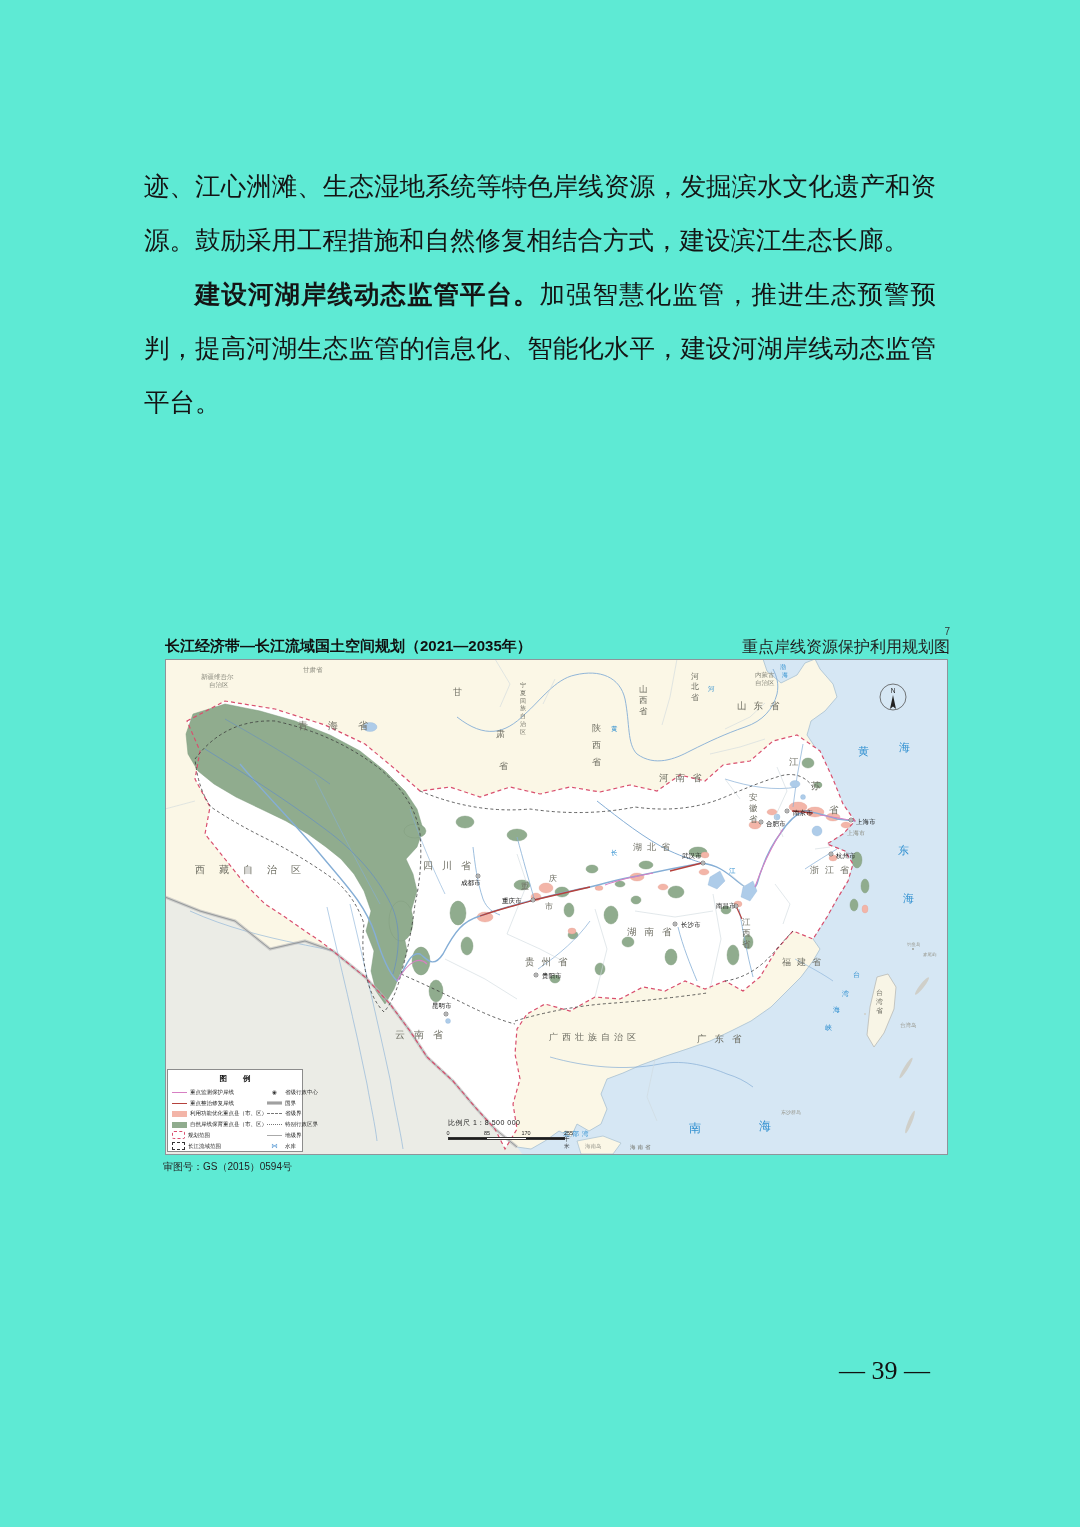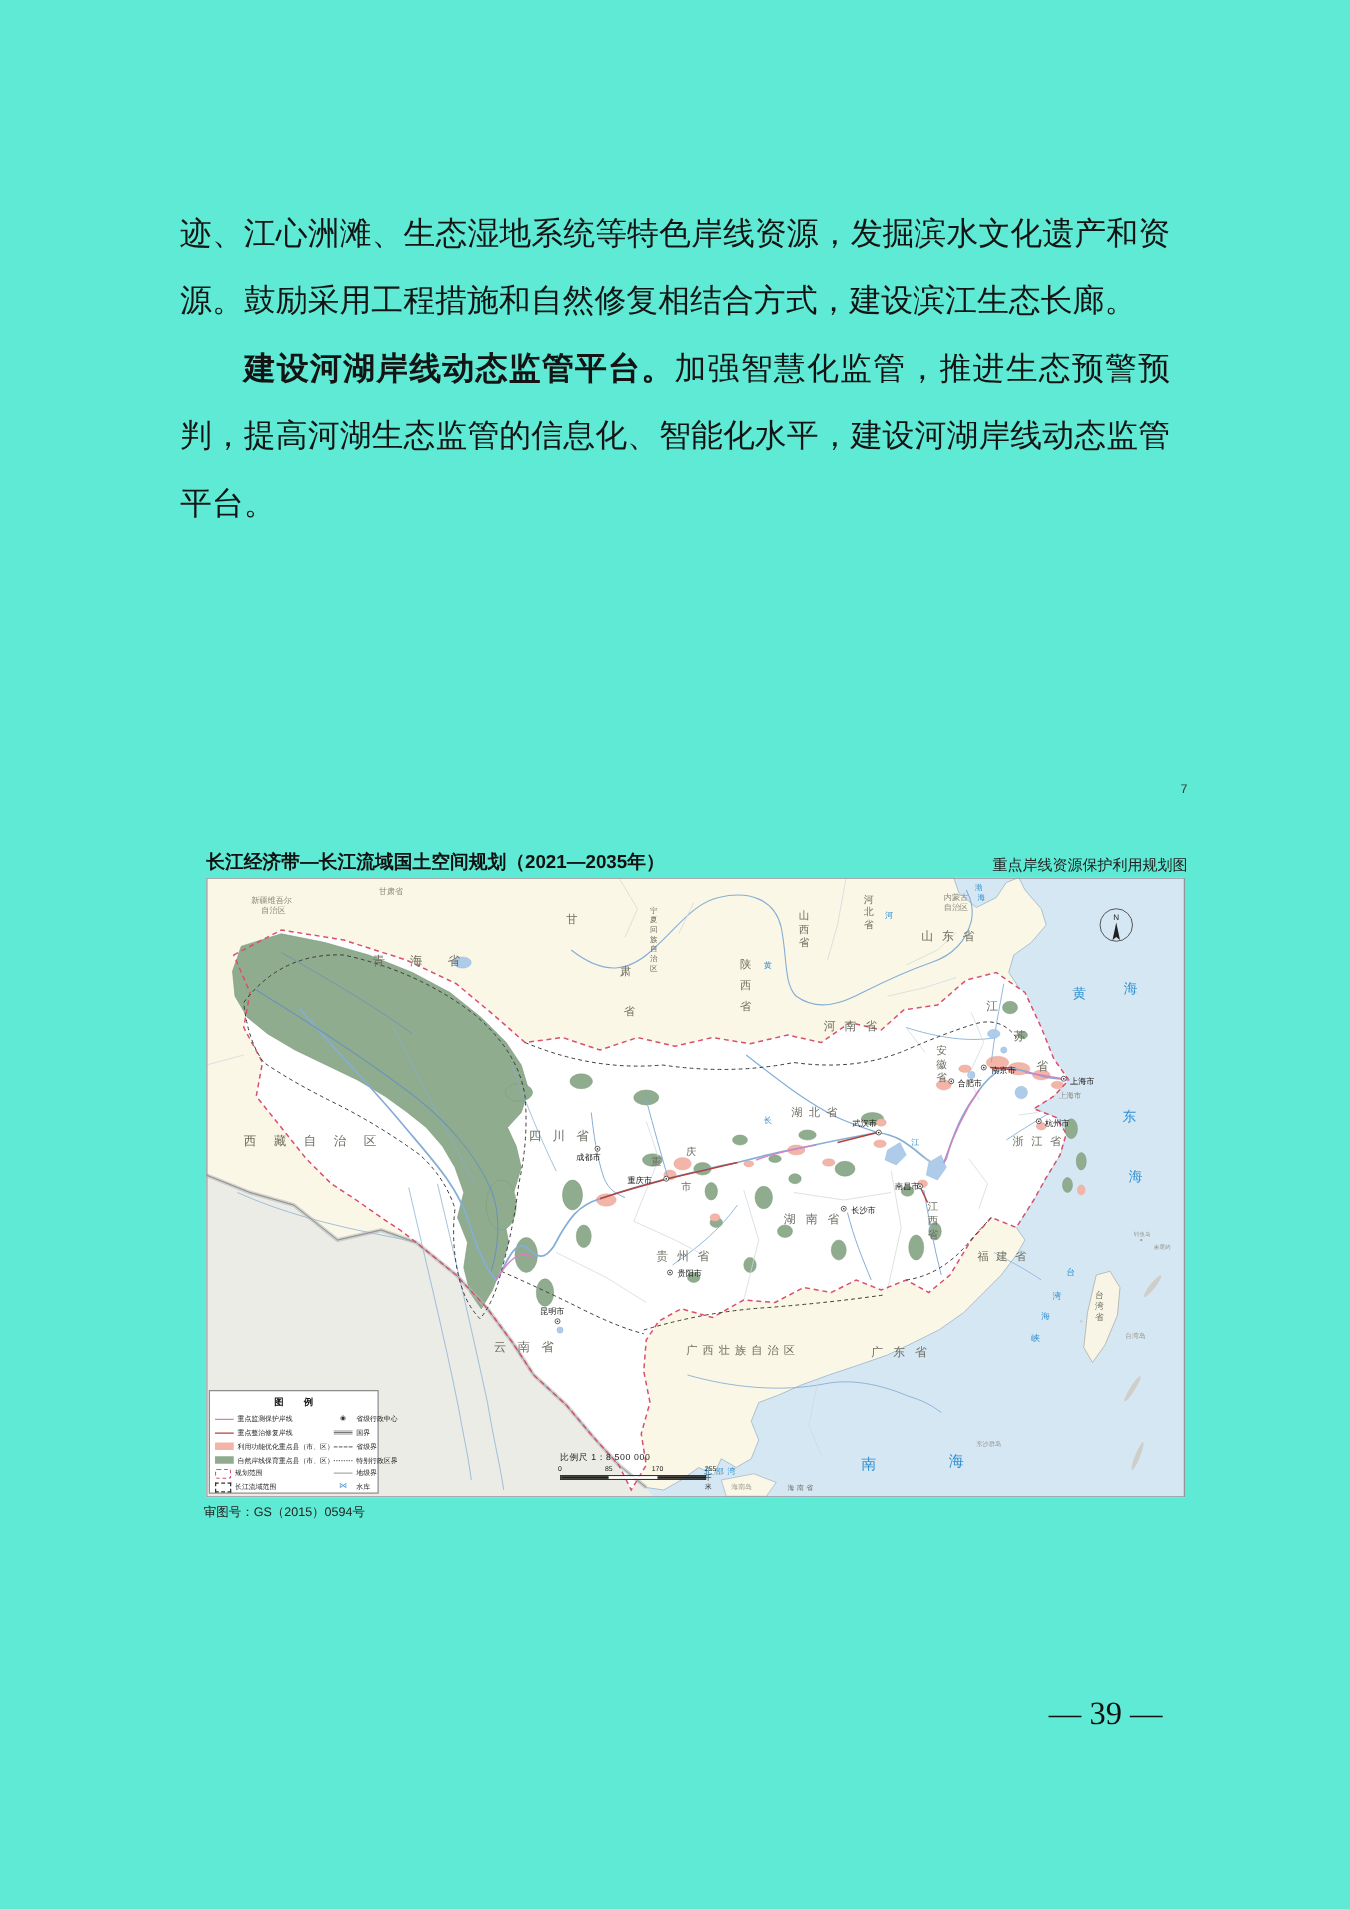--- a/index.html
+++ b/index.html
@@ -10,21 +10,21 @@
              text-align:justify;text-justify:inter-character;}
   .body-text p{margin:0;}
   .body-text p.indent{text-indent:51px;}
   .body-text b{font-weight:bold;}
   
   .figure{position:absolute;left:165px;top:626px;width:785px;font-family:"Liberation Sans","DejaVu Sans",sans-serif;}
   .fig-head{display:flex;justify-content:space-between;align-items:flex-end;margin-bottom:3px;}
   .fig-title{font-size:15px;font-weight:bold;color:#111;}
   .fig-right{text-align:right;line-height:1.15;}
   .fig-num{font-size:10px;color:#333;}
-  .fig-name{font-size:12px;color:#222;margin-top:48px;}
+  .fig-name{font-size:16px;color:#222;}
   .map-wrap{position:relative;width:783px;height:496px;background:#d6e7f4;}
   .map-wrap svg{position:absolute;left:0;top:0;display:block;}
   
   svg text{font-family:"Liberation Sans","DejaVu Sans",sans-serif;}
   .lp{fill:#6e6e63;}
   .lps{fill:#8a8a7e;}
   .lsea{fill:#2f8fd0;}
   .lcity{fill:#141414;}
   .lisl{fill:#9a9a90;}
   .lrl{fill:#2f8fd0;}

